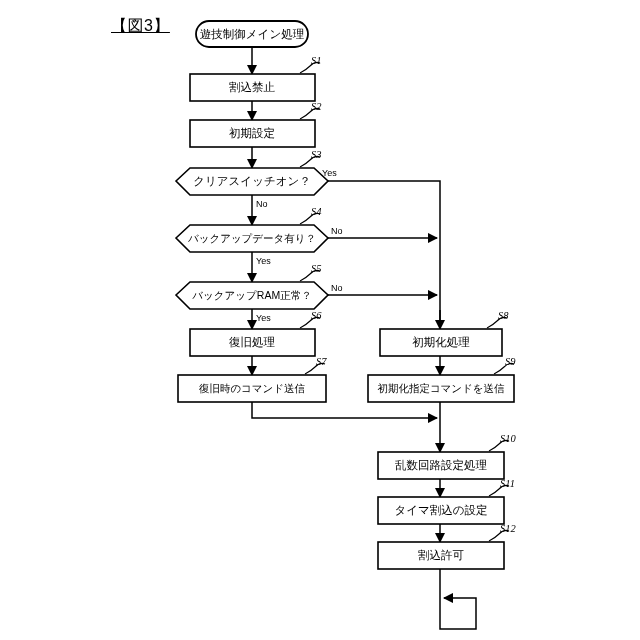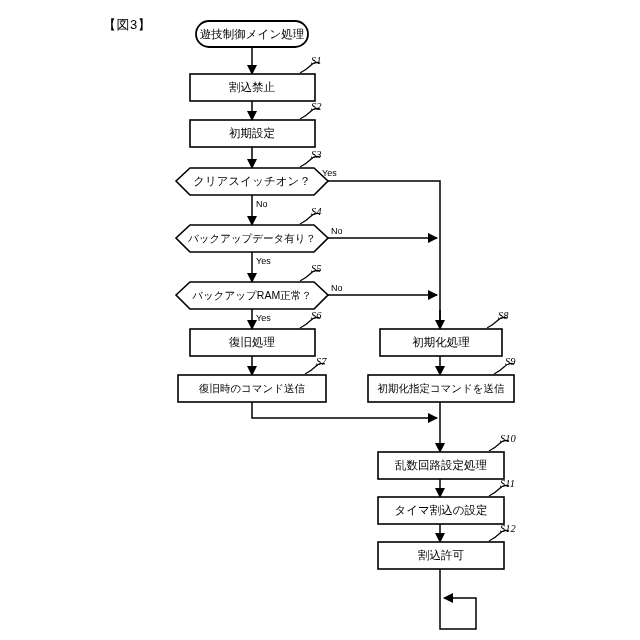--- a/index.html
+++ b/index.html
@@ -22,25 +22,26 @@
   }
   #flow-svg {
     position: absolute;
     left: 0;
     top: 0;
     width: 640px;
     height: 640px;
   }
   .fig-label {
     position: absolute;
-    left: 103px;
+    left: 111px;
     top: 16px;
-    font-size: 13px;
+    font-size: 16px;
     letter-spacing: 0.5px;
     white-space: nowrap;
+    text-decoration: underline;
   }
   .node-text {
     font-size: 11.5px;
     text-anchor: middle;
     dominant-baseline: middle;
     font-family: "Liberation Sans", "DejaVu Sans", sans-serif;
   }
   .node-text-sm {
     font-size: 10.5px;
     text-anchor: middle;

